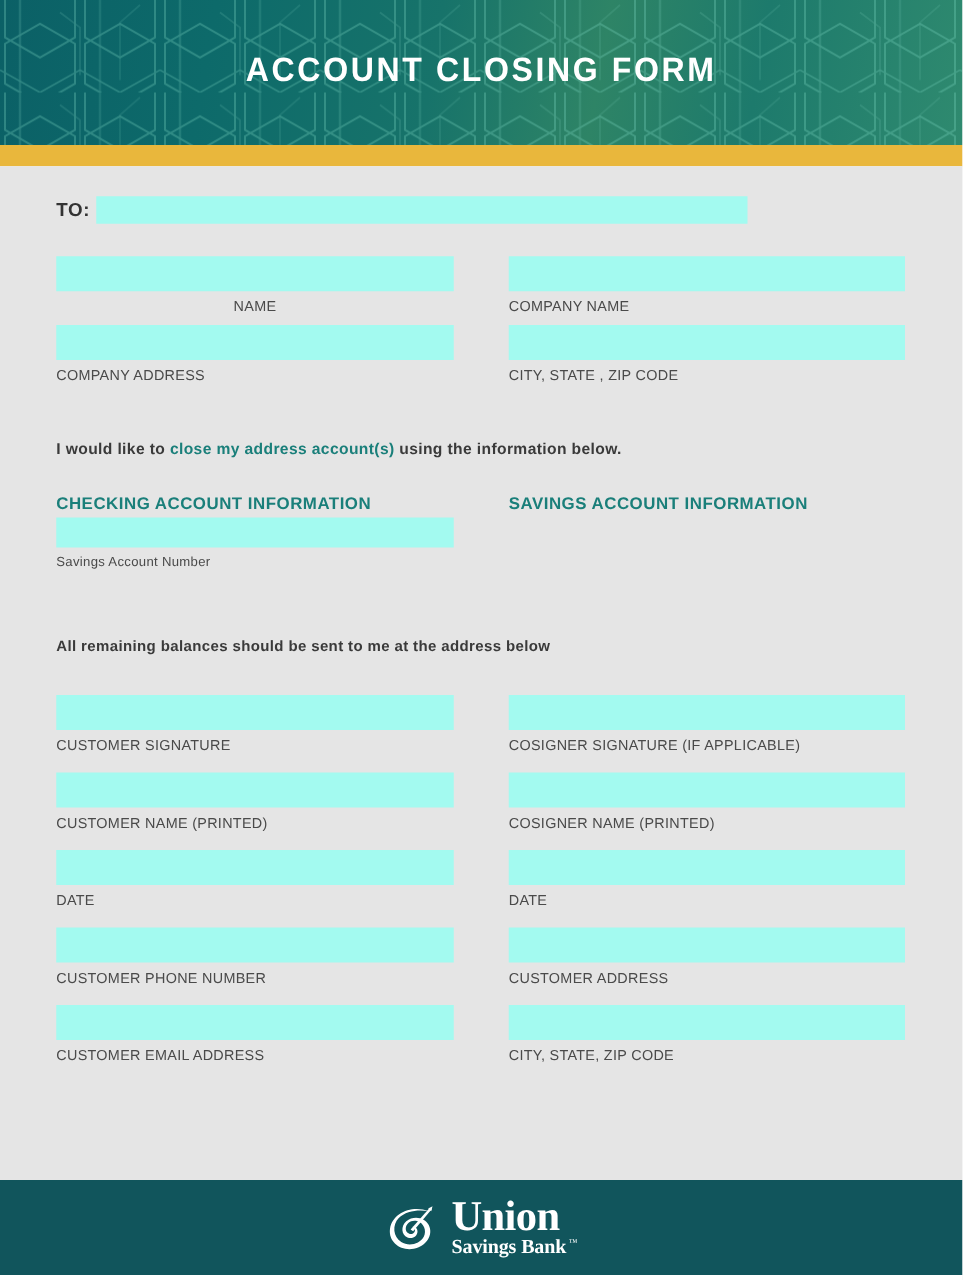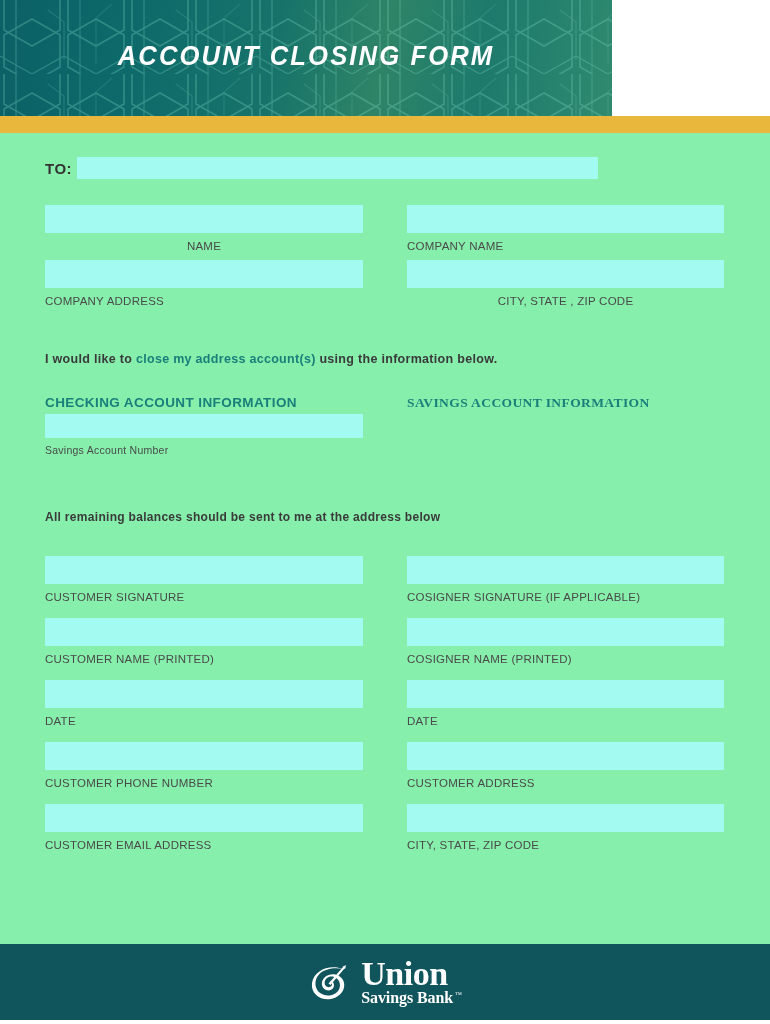--- a/index.html
+++ b/index.html
@@ -13,32 +13,31 @@
     position: relative;
     overflow: hidden;
     font-family: "Liberation Sans", sans-serif;
     color: #3b3b3b;
   }
 
   
   .header {
     position: absolute;
     left: 0; top: 0;
-    width: 612px;
+    width: 770px;
     height: 116px;
     background:
       linear-gradient(100deg,
         #0b6066 0%,
         #0d6a6a 22%,
         #17736a 45%,
         #2e8466 62%,
         #1d7a6c 78%,
         #2f8a6f 100%);
     overflow: hidden;
-    font-style: italic;
   }
   .hex-pattern {
     position: absolute;
     left: 0; top: 0;
     width: 770px; height: 116px;
     opacity: 0.30;
   }
   .header-title {
     position: absolute;
     left: 0; right: 0;
@@ -57,21 +56,21 @@
     width: 770px; height: 17px;
     background: #e9b73c;
   }
 
   
   .sheet {
     position: absolute;
     left: 0; top: 133px;
     width: 770px;
     height: 811px;
-    background: #86efac;
+    background: #e5e5e5;
   }
 
   .to-row {
     position: absolute;
     left: 45px; top: 24px;
     width: 680px; height: 22px;
   }
   .to-label {
     position: absolute;
     left: 0; top: 3px;
@@ -230,29 +229,29 @@
   </div>
   <div class="fieldblock col-r" style="top:72px;">
     <div class="box"></div>
     <div class="cap">COMPANY NAME</div>
   </div>
 
   <div class="fieldblock col-l" style="top:127px;">
     <div class="box"></div>
     <div class="cap">COMPANY ADDRESS</div>
   </div>
-  <div class="fieldblock col-r" style="top:127px;text-align:center;">
+  <div class="fieldblock col-r" style="top:127px;">
     <div class="box"></div>
     <div class="cap">CITY, STATE , ZIP CODE</div>
   </div>
 
   <div class="sentence"><span>I would like to </span><span class="hl">close my address account(s)</span><span> using the information below.</span></div>
 
   <div class="section-head" style="left:45px;">CHECKING ACCOUNT INFORMATION</div>
-  <div class="section-head" style="left:407px;font-family:Liberation Serif, serif;">SAVINGS ACCOUNT INFORMATION</div>
+  <div class="section-head" style="left:407px;">SAVINGS ACCOUNT INFORMATION</div>
 
   <div class="fieldblock small col-l" style="top:281px;">
     <div class="box"></div>
     <div class="cap">Savings Account Number</div>
   </div>
 
   <div class="notice">All remaining balances should be sent to me at the address below</div>
 
   <div class="fieldblock col-l" style="top:423px;">
     <div class="box"></div>

